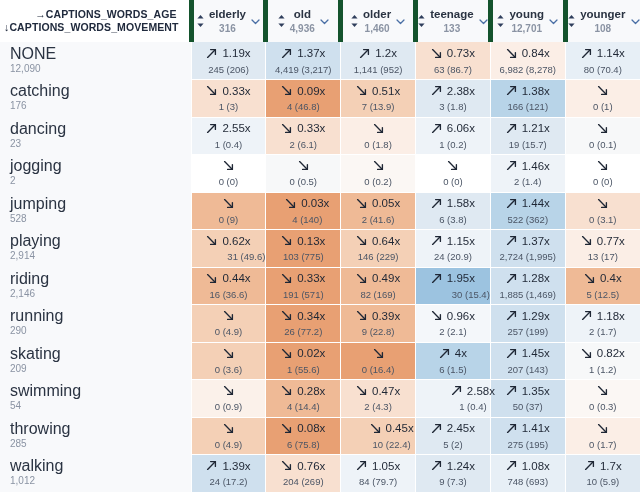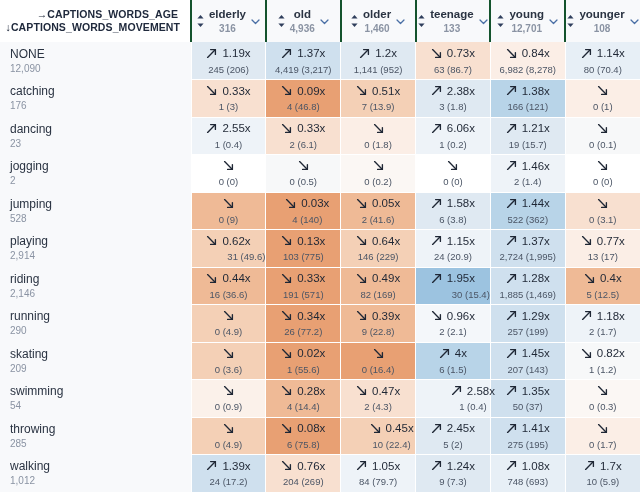--- a/index.html
+++ b/index.html
@@ -36,21 +36,21 @@
     white-space: nowrap;
     line-height: 13px;
   }
   .corner-l1 { padding-right: 2px; }
   .arrow-pre { font-weight: bold; }
 
   th.colhead {
     background: #f8f9fb;
     vertical-align: middle;
     padding: 0;
-    border-left: 2px solid #14532d;
+    border-left: 5px solid #14532d;
   }
   .ch-wrap {
     display: flex;
     align-items: center;
     justify-content: center;
     gap: 4px;
     height: 42px;
   }
   .sort-ic { flex: 0 0 auto; width: 9px; height: 14px; display:block; }
   .ch-txt { display: flex; flex-direction: column; align-items: center; line-height: 13px; }
@@ -59,21 +59,21 @@
   .chev { flex: 0 0 auto; width: 11px; height: 11px; display:block; }
 
   
   tbody tr { height: 37.5px; }
   td.rowhead {
     background: #f8f9fb;
     padding: 0 0 0 10px;
     vertical-align: middle;
     width: 191px;
   }
-  .rh-name { font-size: 12px; color: #2a3342; line-height: 14px; }
+  .rh-name { font-size: 16px; color: #2a3342; line-height: 14px; }
   .rh-cnt  { font-size: 10px; color: #8a93a3; line-height: 13px; margin-top: 1px; }
 
   td.cell {
     vertical-align: middle;
     text-align: center;
     padding: 0;
     border-left: 1px solid #ffffff;
     border-bottom: 1px solid #ffffff;
   }
   .cl-top {

